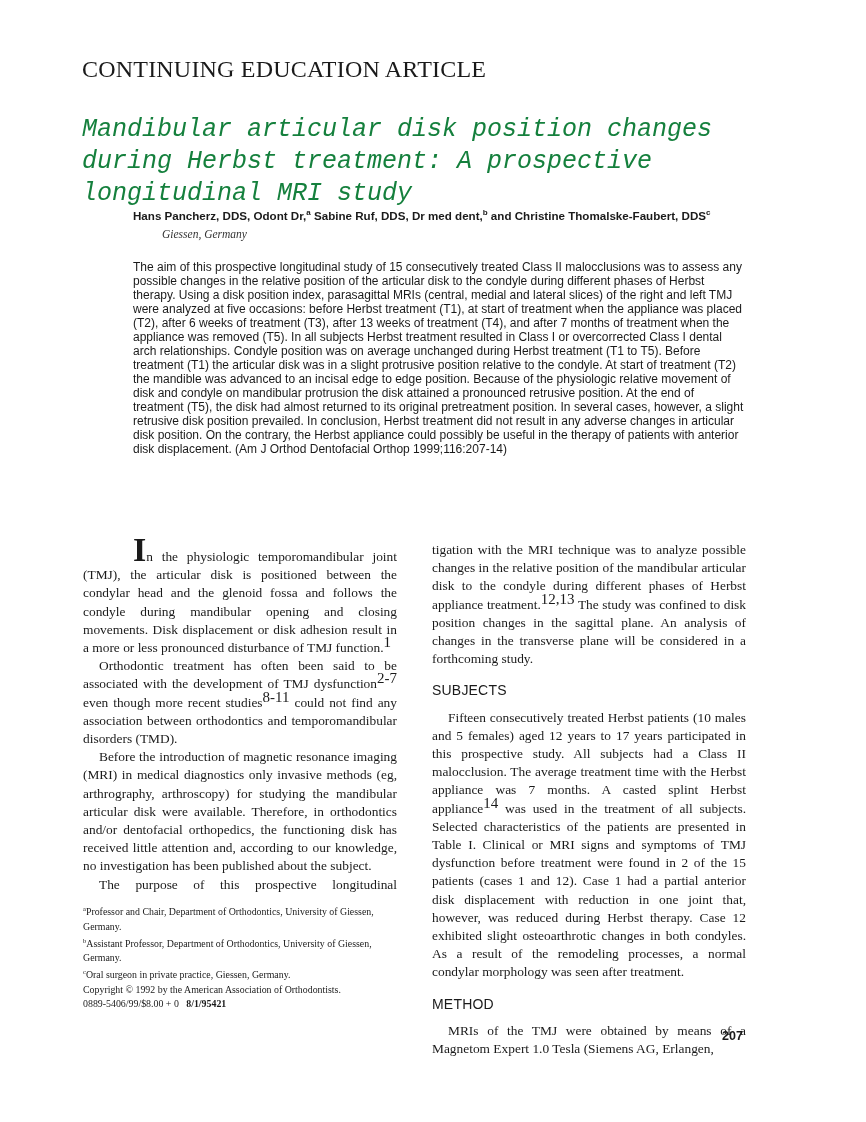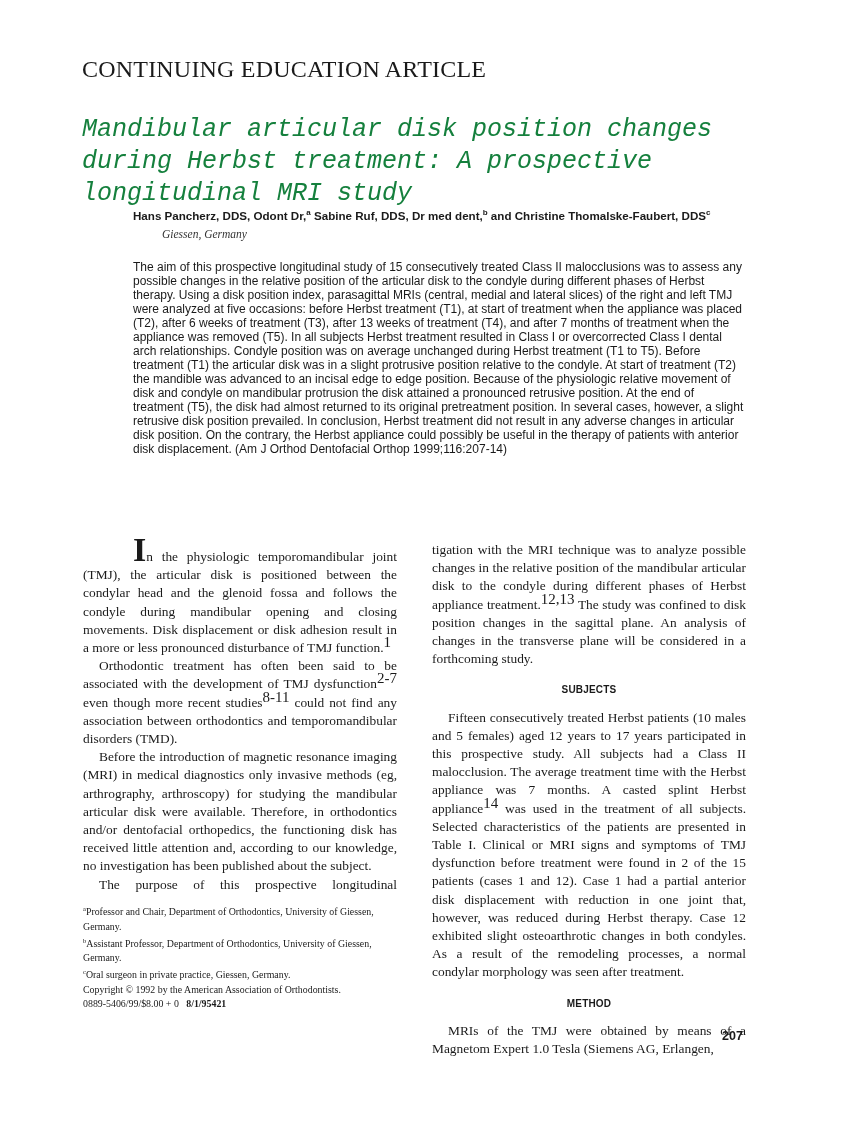--- a/index.html
+++ b/index.html
@@ -37,22 +37,22 @@
   .col-left { left: 83px; }
   .col-right { left: 432px; top: 541px; }
   .col p { margin: 0; }
   .col p.indent { text-indent: 16px; }
   .dropcap {
     font-family: "Liberation Serif", serif; font-weight: bold; font-size: 34px; line-height: 20px;
     padding-left: 50px; vertical-align: baseline;
   }
   .col sup { font-size: 15px; line-height: 0; }
   .heading {
-    font-family: "Liberation Sans", sans-serif; font-weight: bold; font-size: 10px; letter-spacing: 0.2px;
-    margin: 13px 0 9px 0; text-align: center;
+    font-family: "Liberation Sans", sans-serif; font-weight: normal; font-size: 14px; letter-spacing: 0.2px;
+    margin: 13px 0 9px 0; text-align: left;
   }
   .footnotes {
     left: 83px; top: 902px; width: 318px;
     font-family: "Liberation Serif", serif; font-size: 9.9px; line-height: 14.2px; color: #1a1a1a;
   }
   .footnotes p { margin: 0; }
   .footnotes sup { font-size: 6.5px; }
   .footnotes .code-tail { font-weight: bold; }
   .page-number {
     left: 722px; top: 1029px;

